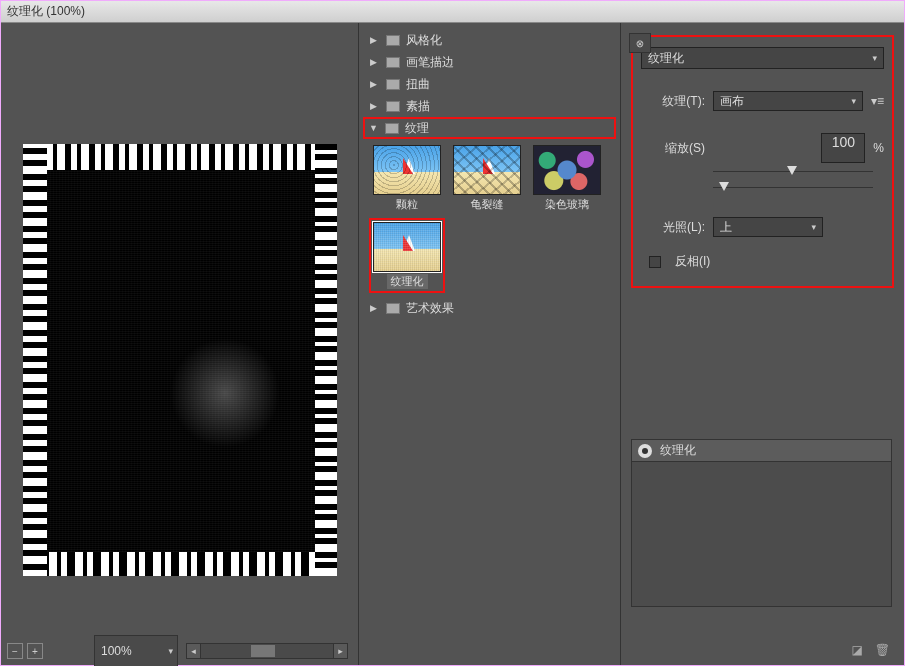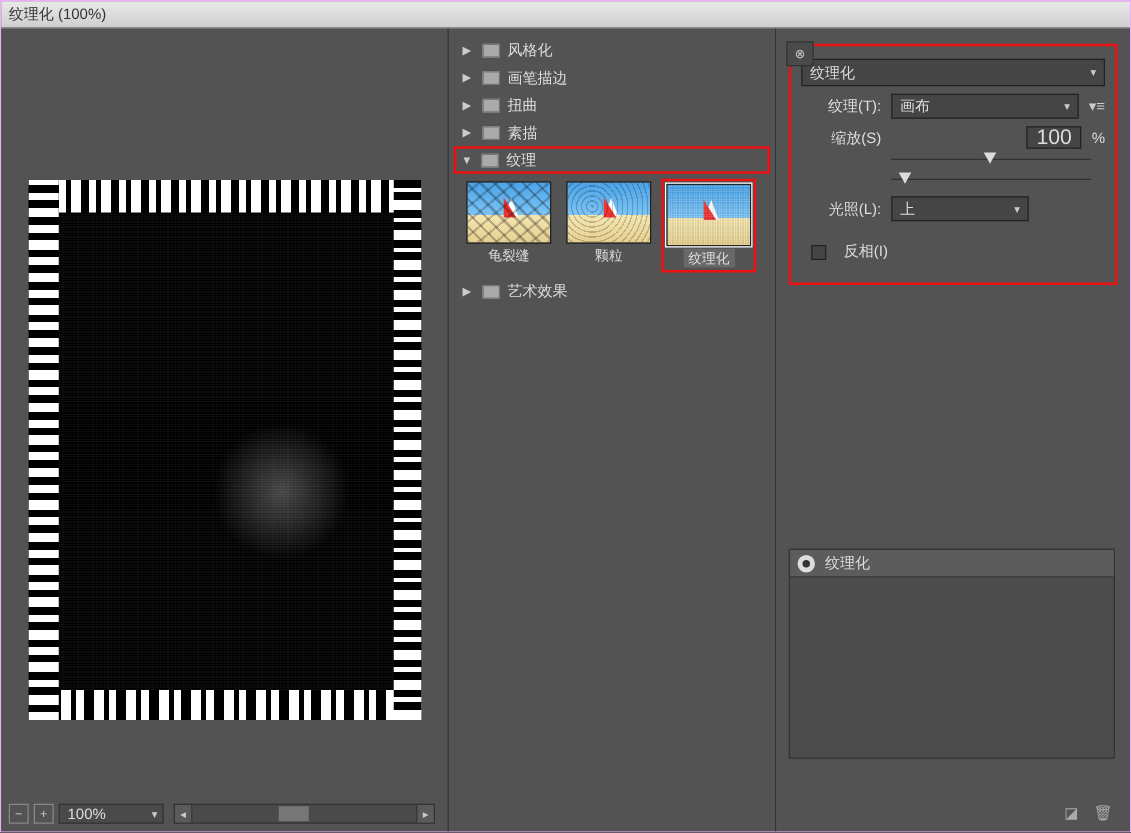--- a/index.html
+++ b/index.html
@@ -19,21 +19,21 @@
   repeating-linear-gradient(90deg, #fff 0 6px, #000 6px 10px, #fff 10px 18px, #000 18px 24px); }
 .edge-bot { bottom:0; left:0; right:0; height:24px; background:
   repeating-linear-gradient(90deg, #fff 0 8px, #000 8px 12px, #fff 12px 18px, #000 18px 26px); }
 .edge-left { top:0; bottom:0; left:0; width:24px; background:
   repeating-linear-gradient(0deg, #fff 0 6px, #000 6px 12px, #fff 12px 20px, #000 20px 26px); }
 .edge-right { top:0; bottom:0; right:0; width:22px; background:
   repeating-linear-gradient(0deg, #fff 0 8px, #000 8px 14px, #fff 14px 18px, #000 18px 24px); }
 .glow { position:absolute; right:18%; top:45%; width:110px; height:110px; background: radial-gradient(circle, rgba(255,255,255,0.28), transparent 70%); }
 .preview-footer { height: 28px; display: flex; align-items: center; padding: 0 6px; gap:4px; }
 .sq-btn { width:16px; height:16px; border:1px solid #888; background:#535353; display:flex; align-items:center; justify-content:center; color:#ccc; font-size:10px; cursor:pointer; }
-.zoom-sel { width:84px; height:16px; background:#4a4a4a; border:1px solid #333; color:#ddd; padding-left:6px; display:flex; align-items:center; justify-content:space-between; padding-right:4px; }
+.zoom-sel { width:84px; height:32px; background:#4a4a4a; border:1px solid #333; color:#ddd; padding-left:6px; display:flex; align-items:center; justify-content:space-between; padding-right:4px;margin-left:47px; }
 .chev { color:#ccc; font-size:9px; }
 .hscroll { flex:1; height:16px; background:#4a4a4a; border:1px solid #333; margin:0 4px; position:relative; }
 .hscroll .thumb { position:absolute; left:40%; width:24px; top:1px; bottom:1px; background:#777; }
 .hscroll .arr { position:absolute; top:0; bottom:0; width:14px; background:#5a5a5a; display:flex; align-items:center; justify-content:center; color:#ccc; font-size:9px;}
 .hscroll .arr.l { left:0; border-right:1px solid #333;}
 .hscroll .arr.r { right:0; border-left:1px solid #333;}
 
 .filter-col { width: 262px; background: #535353; border-right: 1px solid #333; padding-top: 6px; padding-bottom:6px;}
 .cat { height:22px; display:flex; align-items:center; gap:6px; color:#ddd; padding-left:6px; border:1px solid transparent; margin:0 4px;}
 .cat .tri { width:10px; color:#ccc; font-size:9px;}
@@ -57,25 +57,25 @@
 .patch::after{content:"";position:absolute;inset:0;background:repeating-linear-gradient(0deg, rgba(0,0,0,0.2) 0 1px, transparent 1px 10px), repeating-linear-gradient(90deg, rgba(0,0,0,0.2) 0 1px, transparent 1px 18px);}
 .stained { background:#223;}
 .stained::after{content:"";position:absolute;inset:0;background: radial-gradient(circle at 20% 30%, #3a7 0 8px, transparent 9px), radial-gradient(circle at 50% 50%, #58c 0 9px, transparent 10px), radial-gradient(circle at 78% 28%, #a5c 0 8px, transparent 9px), radial-gradient(circle at 30% 72%, #cc6 0 9px, transparent 10px), radial-gradient(circle at 68% 74%, #d66 0 8px, transparent 9px); }
 .texturize::after{content:"";position:absolute;inset:0;background:repeating-linear-gradient(0deg, rgba(255,255,255,0.12) 0 1px, transparent 1px 2px), repeating-linear-gradient(90deg, rgba(0,0,0,0.08) 0 1px, transparent 1px 2px);}
 
 .ctrl-col { flex:1; background:#535353; padding:8px 10px; position:relative;}
 .top-icon { width:22px; height:20px; border:1px solid #333; background:#4a4a4a; color:#ccc; display:flex; align-items:center; justify-content:center; font-size:10px; position:absolute; left:8px; top:10px;}
 .big-btn { display:block; width:200px; height:26px; border:1px solid #222; border-radius:14px; background:#5a5a5a; color:#eee; margin-left:34px; margin-bottom:8px; text-align:center; line-height:24px; cursor:pointer;}
 .panel { border:2px solid #e11; padding:10px 8px 16px 8px; margin-top:4px;}
 .sel { height:22px; background:#454545; border:1px solid #222; color:#ddd; display:flex; align-items:center; justify-content:space-between; padding:0 6px;}
-.row { display:flex; align-items:center; gap:8px; color:#ddd; margin-top:6px; font-size:12px;}
+.row { display:flex; align-items:center; gap:8px; color:#ddd; margin-top:22px; font-size:12px;}
 .row .lbl { width:64px; text-align:right;}
 .mini-sel { flex:1; height:20px; background:#454545; border:1px solid #222; color:#ddd; display:flex; align-items:center; justify-content:space-between; padding:0 6px; font-size:12px;}
 .menu-icon { color:#ccc; font-size:12px;}
-.numbox { width:44px; height:18px; background:#454545; border:1px solid #222; color:#ddd; text-align:center; line-height:16px; font-size:17px;}
+.numbox { width:44px; height:30px; background:#454545; border:1px solid #222; color:#ddd; text-align:center; line-height:16px; font-size:14px;}
 .pct { color:#ddd;}
 .slider { position:relative; height:14px; margin:2px 0 0 72px; width:160px;}
 .slider .track { position:absolute; top:6px; left:0; right:0; height:1px; background:#333;}
 .slider .handle { position:absolute; top:1px; width:0; height:0; border-left:5px solid transparent; border-right:5px solid transparent; border-top:9px solid #ddd;}
 .chk { width:12px; height:12px; border:1px solid #222; background:#454545; display:inline-block; vertical-align:middle; margin-right:6px;}
 .new-del-row { position:absolute; right:14px; bottom:8px; display:flex; gap:12px; color:#aaa; font-size:14px;}
 .layer-box { position:absolute; left:10px; right:12px; top:416px; height:168px; border:1px solid #333; background:#4c4c4c;}
 .layer-row { height:22px; background:#5c5c5c; border-bottom:1px solid #333; display:flex; align-items:center; color:#ddd; gap:8px; padding-left:6px;}
 .eye { width:14px; height:14px; border-radius:50%; background:#ddd; position:relative;}
 .eye::after{content:"";position:absolute; left:4px; top:4px; width:6px; height:6px; background:#333; border-radius:50%;}
@@ -137,34 +137,38 @@
         <span class="fold"></span>
         <span>素描</span>
       </div>
       <div class="cat open highlight">
         <span class="tri">▼</span>
         <span class="fold"></span>
         <span>纹理</span>
       </div>
       <div class="thumbs">
         <div class="thumb-item">
+          <div class="thumb-img grain">
+              <div class="sky"></div>
+              <div class="sail"></div>
+              <div class="sail2"></div>
+            </div>
+          <div class="thumb-label">颗粒</div>
+        </div>
+        <div class="thumb-item">
           <div class="thumb-img cracks">
               <div class="sky"></div>
               <div class="sail"></div>
               <div class="sail2"></div>
             </div>
           <div class="thumb-label">龟裂缝</div>
         </div>
         <div class="thumb-item">
-          <div class="thumb-img grain">
-              <div class="sky"></div>
-              <div class="sail"></div>
-              <div class="sail2"></div>
-            </div>
-          <div class="thumb-label">颗粒</div>
+          <div class="thumb-img stained"></div>
+          <div class="thumb-label">染色玻璃</div>
         </div>
         <div class="thumb-item selected highlight">
           <div class="thumb-img texturize">
               <div class="sky"></div>
               <div class="sail"></div>
               <div class="sail2"></div>
             </div>
           <div class="thumb-label">纹理化</div>
         </div>
       </div>

